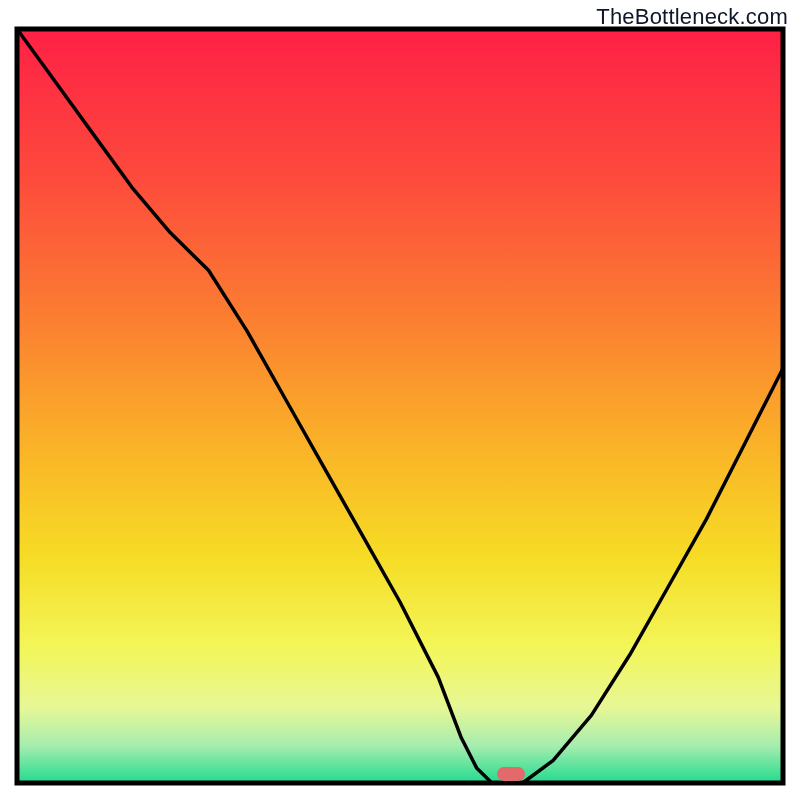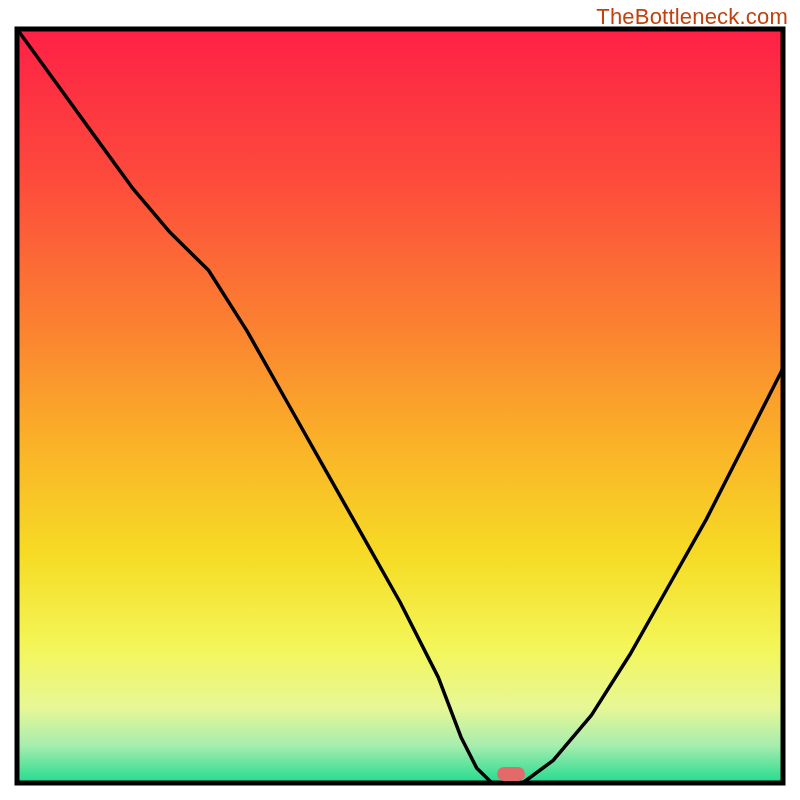--- a/index.html
+++ b/index.html
@@ -12,21 +12,21 @@
   }
   .container {
     position: relative;
     width: 800px;
     height: 800px;
   }
   .watermark {
     position: absolute;
     top: 4px;
     right: 12px;
-    color: #c2410c;
+    color: #0f172a;
     font-size: 22px;
     font-weight: 500;
     letter-spacing: 0.2px;
     z-index: 20;
   }
   svg.chart {
     position: absolute;
     top: 26px;
     left: 14px;
     width: 772px;

